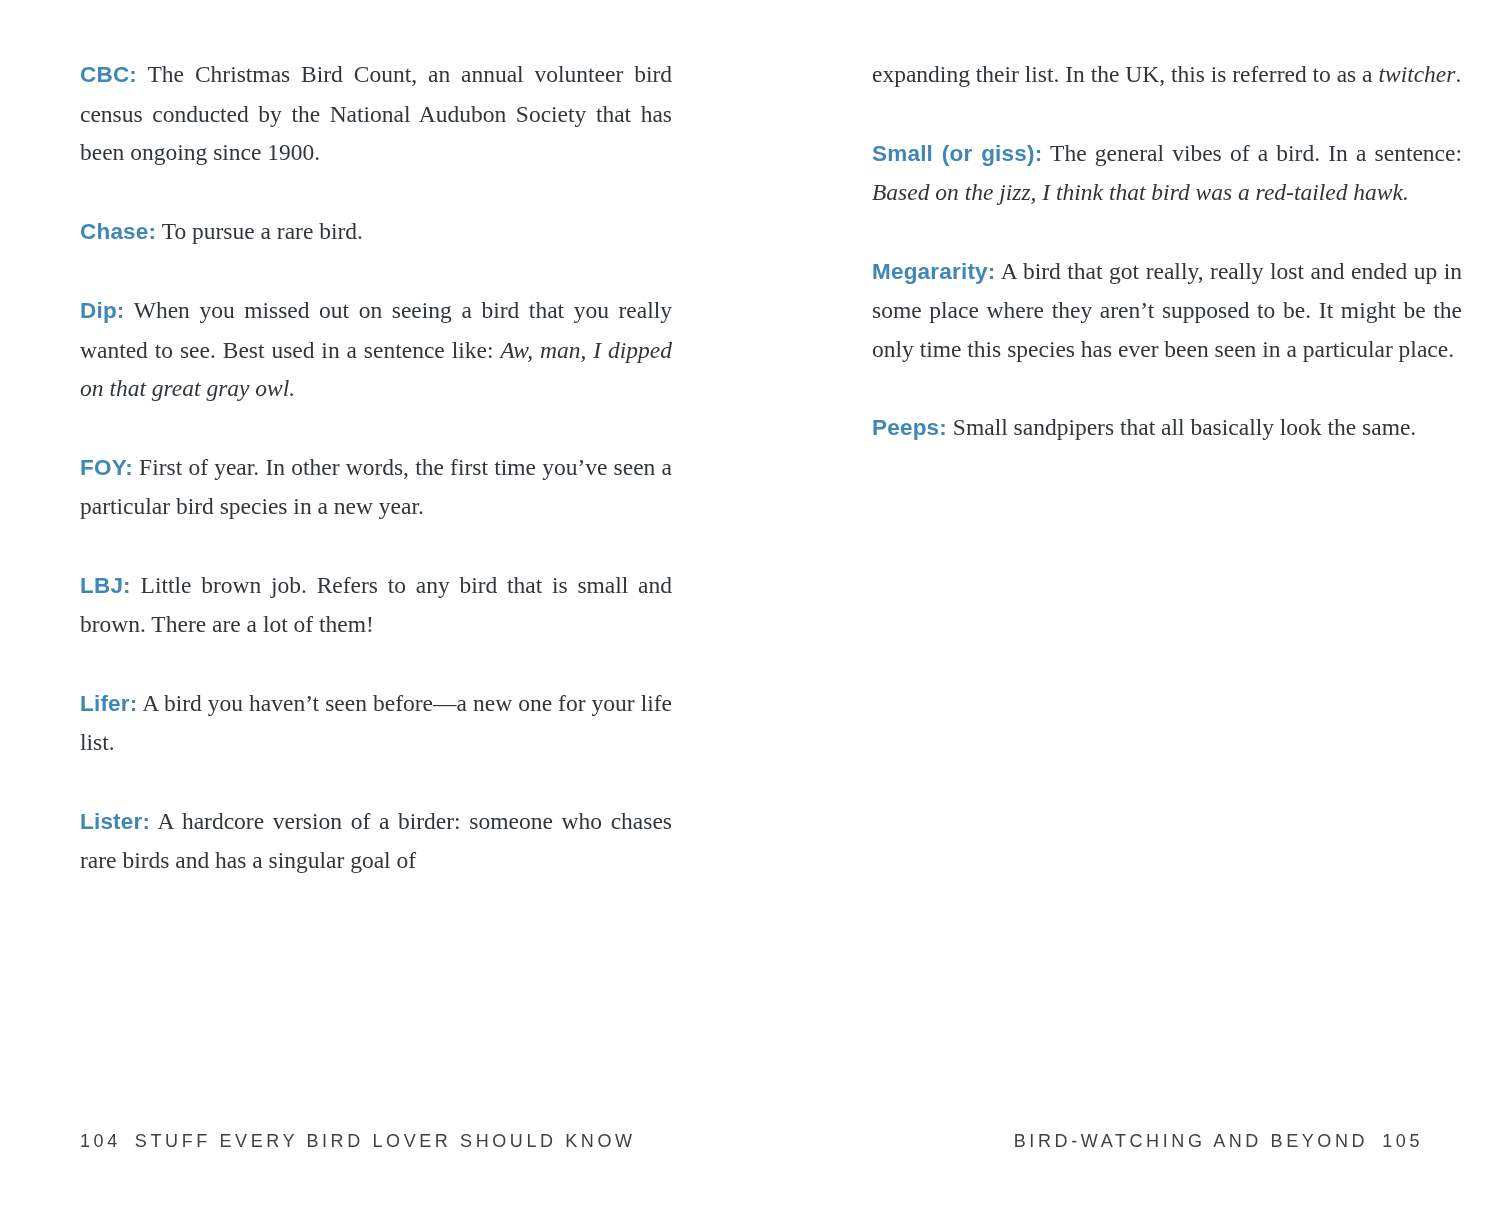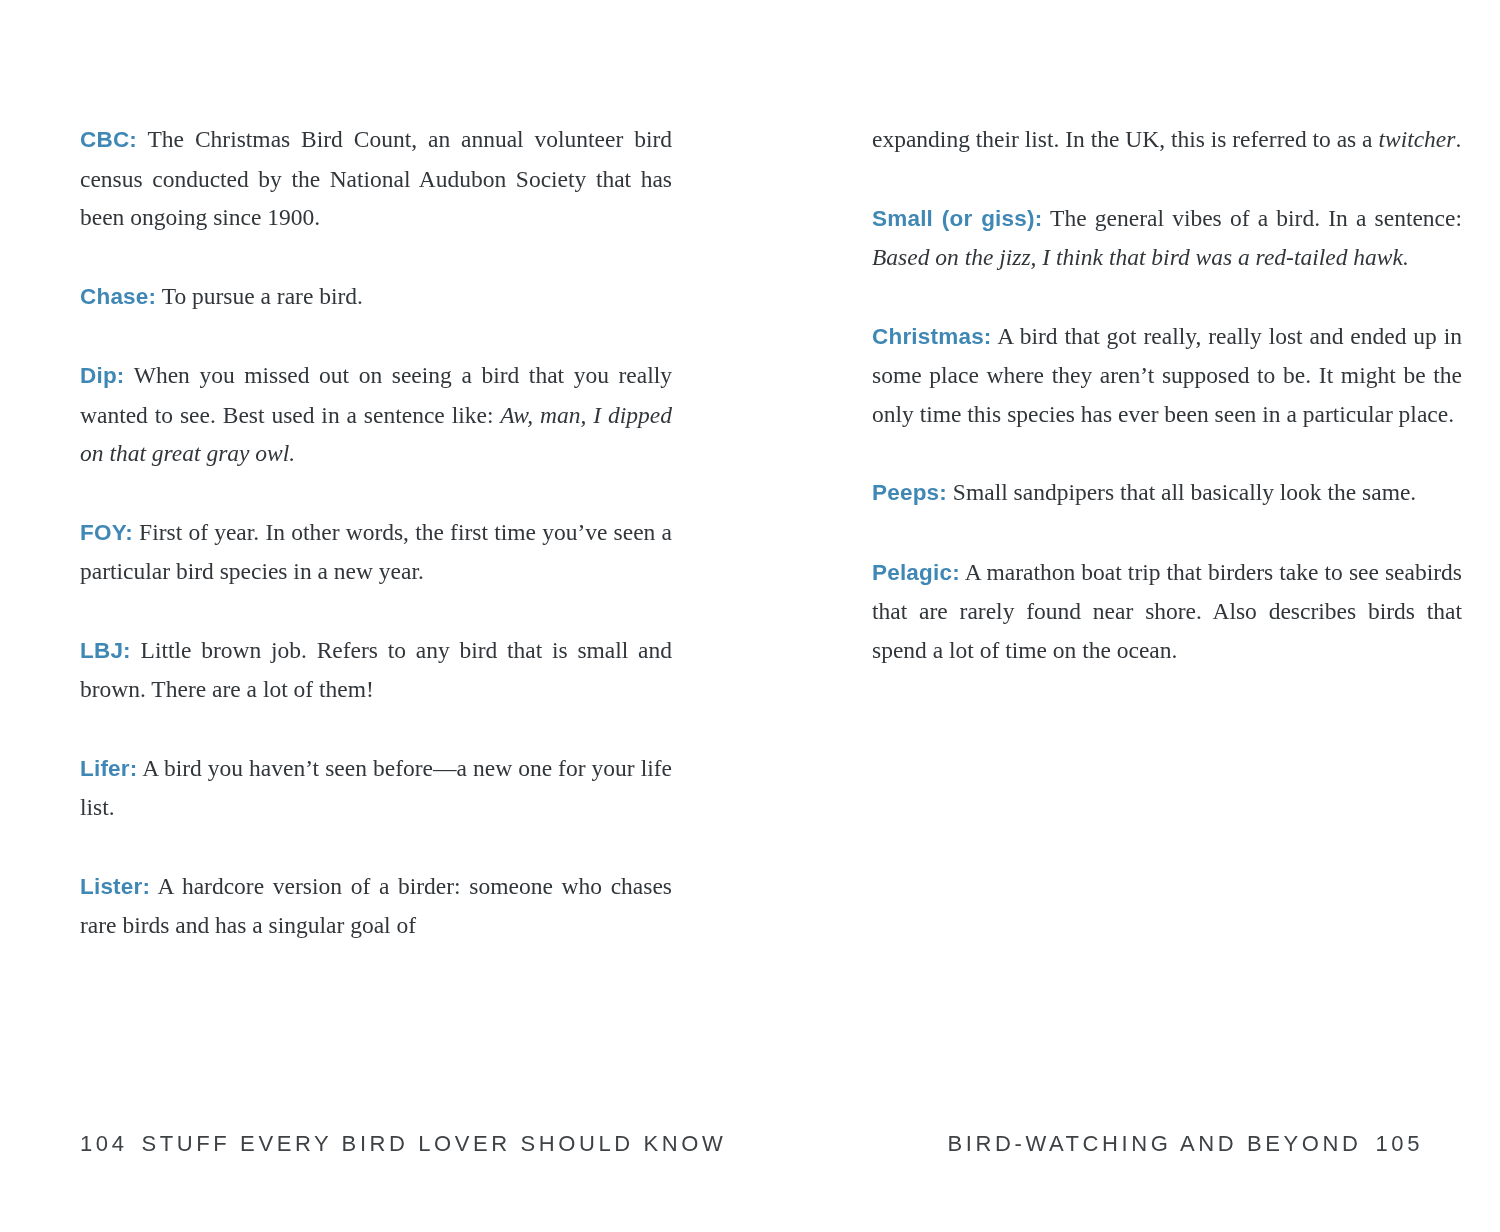--- a/index.html
+++ b/index.html
@@ -15,21 +15,21 @@
     overflow: hidden;
     font-family: "Liberation Serif", serif;
   }
   .page {
     position: absolute;
     top: 0;
   }
   .page-left  { left: 80px;  width: 592px; }
   .page-right { left: 833px; width: 590px; margin-left: 39px; }
   .entries {
-    padding-top: 120px;
+    padding-top: 55px;
   }
   .entry {
     margin: 0 0 40px 0;
     font-size: 23.5px;
     line-height: 38.5px;
     color: #31363a;
     text-align: justify;
     -webkit-hyphens: manual;
     hyphens: manual;
   }
@@ -40,21 +40,21 @@
     color: #3f87b5;
     letter-spacing: 0.2px;
   }
   .italic {
     font-style: italic;
   }
   .footer {
     position: absolute;
     top: 1131px;
     font-family: "Liberation Sans", sans-serif;
-    font-size: 22px;
+    font-size: 18px;
     letter-spacing: 3.6px;
     color: #3e4245;
     white-space: nowrap;
   }
   .footer-left  { left: 80px; }
   .footer-right { right: 77px; }
   .footer .page-num-left  { margin-right: 14px; }
   .footer .page-num-right { margin-left: 14px; margin-top: 46px; }
 </style>
 </head>
@@ -71,23 +71,22 @@
         <p class="entry"><span class="term">LBJ:</span> <span>Little brown job. Refers to any bird that is small and brown. There are a lot of them!</span></p>
         <p class="entry"><span class="term">Lifer:</span> <span>A bird you haven’t seen before—a new one for your life list.</span></p>
         <p class="entry"><span class="term">Lister:</span> <span>A hardcore version of a birder: someone who chases rare birds and has a singular goal of</span></p>
       </div>
   </div>
 
   <div class="page page-right">
     <div class="entries">
         <p class="entry"><span>expanding their list. In the UK, this is referred to as a </span><span class="italic">twitcher</span><span>.</span></p>
         <p class="entry"><span class="term">Small (or giss):</span> <span>The general vibes of a bird. In a sen­tence: </span><span class="italic">Based on the jizz, I think that bird was a red-tailed hawk.</span></p>
-        <p class="entry"><span class="term">Christmas:</span> <span>A bird that got really, really lost and ended up in some place where they aren’t supposed to be. It might be the only time this species has ever been seen in a particular place.</span></p>
+        <p class="entry"><span class="term">Megararity:</span> <span>A bird that got really, really lost and ended up in some place where they aren’t supposed to be. It might be the only time this species has ever been seen in a particular place.</span></p>
         <p class="entry"><span class="term">Peeps:</span> <span>Small sandpipers that all basically look the same.</span></p>
-        <p class="entry"><span class="term">Pelagic:</span> <span>A marathon boat trip that birders take to see seabirds that are rarely found near shore. Also describes birds that spend a lot of time on the ocean.</span></p>
       </div>
   </div>
 
   <div class="footer footer-left">
     <span class="page-num-left">104</span><span>STUFF EVERY BIRD LOVER SHOULD KNOW</span>
   </div>
 
   <div class="footer footer-right">
     <span>BIRD-WATCHING AND BEYOND</span><span class="page-num-right">105</span>
   </div>

